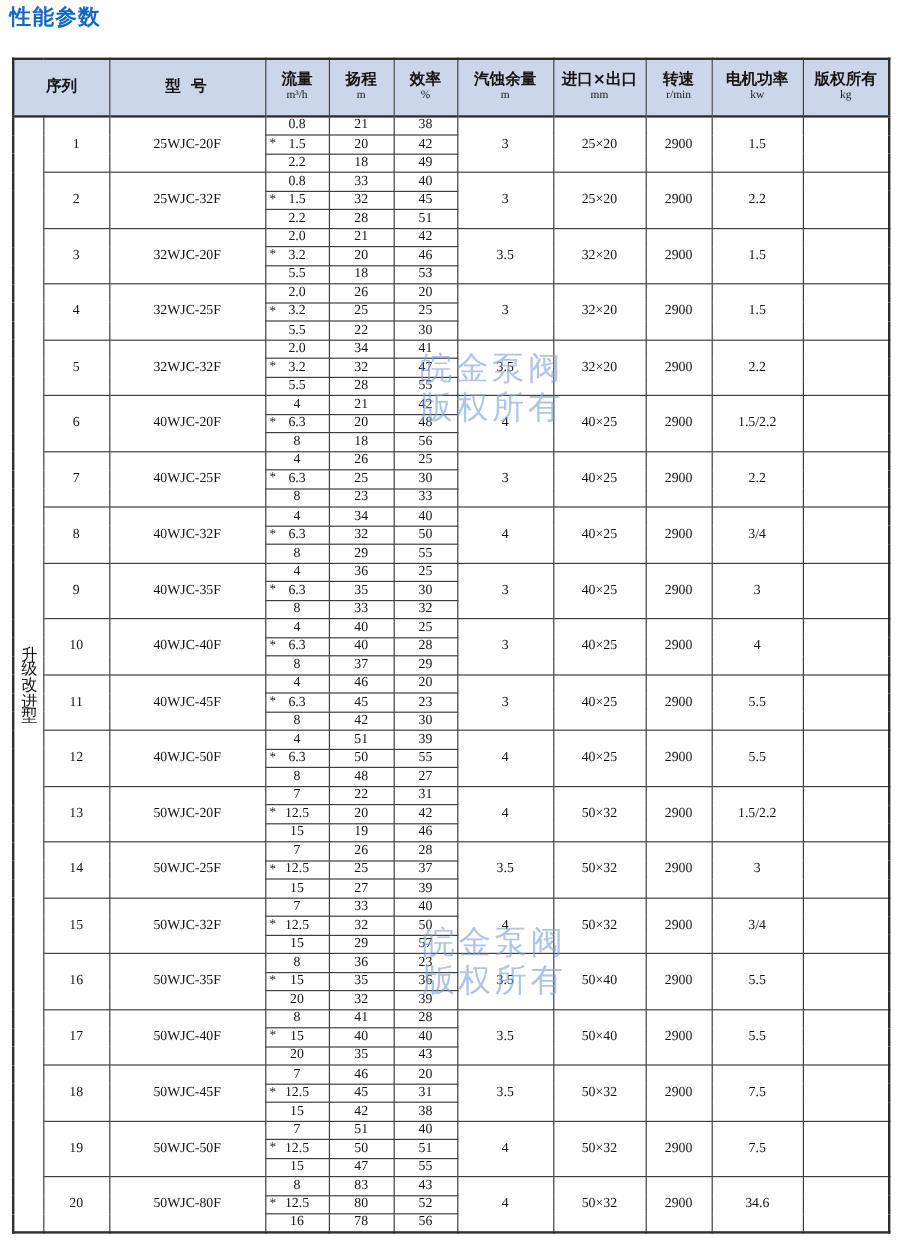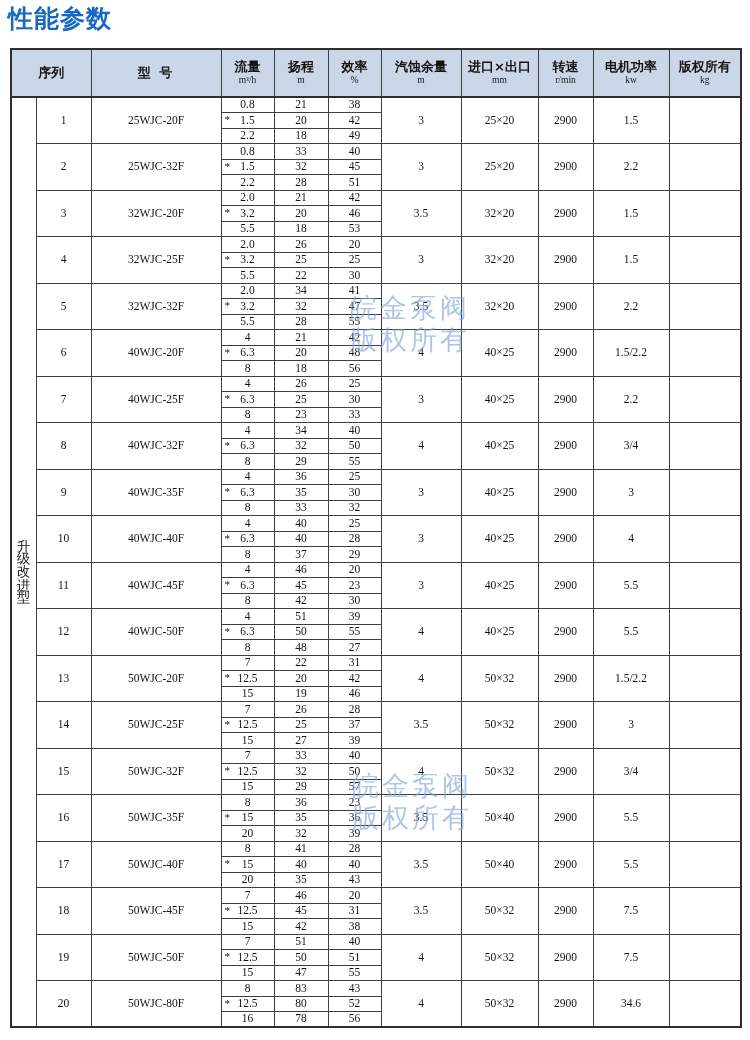--- a/index.html
+++ b/index.html
@@ -8,21 +8,21 @@
     background: #ffffff;
     font-family: "Liberation Serif", "DejaVu Serif", serif;
     position: relative;
     overflow: hidden;
   }
   .page-title {
     position: absolute;
     left: 8px; top: 2px;
     font-family: Liberation Sans, sans-serif;
     font-weight: bold;
-    font-size: 25px;
+    font-size: 18px;
     color: #1668c4;
     letter-spacing: 1px;
   }
   table.spec {
     position: absolute;
     left: 10px; top: 48px;
     width: 730px; height: 738px;
     border-collapse: collapse;
     table-layout: fixed;
     border: 2px solid #2e2e2e;

